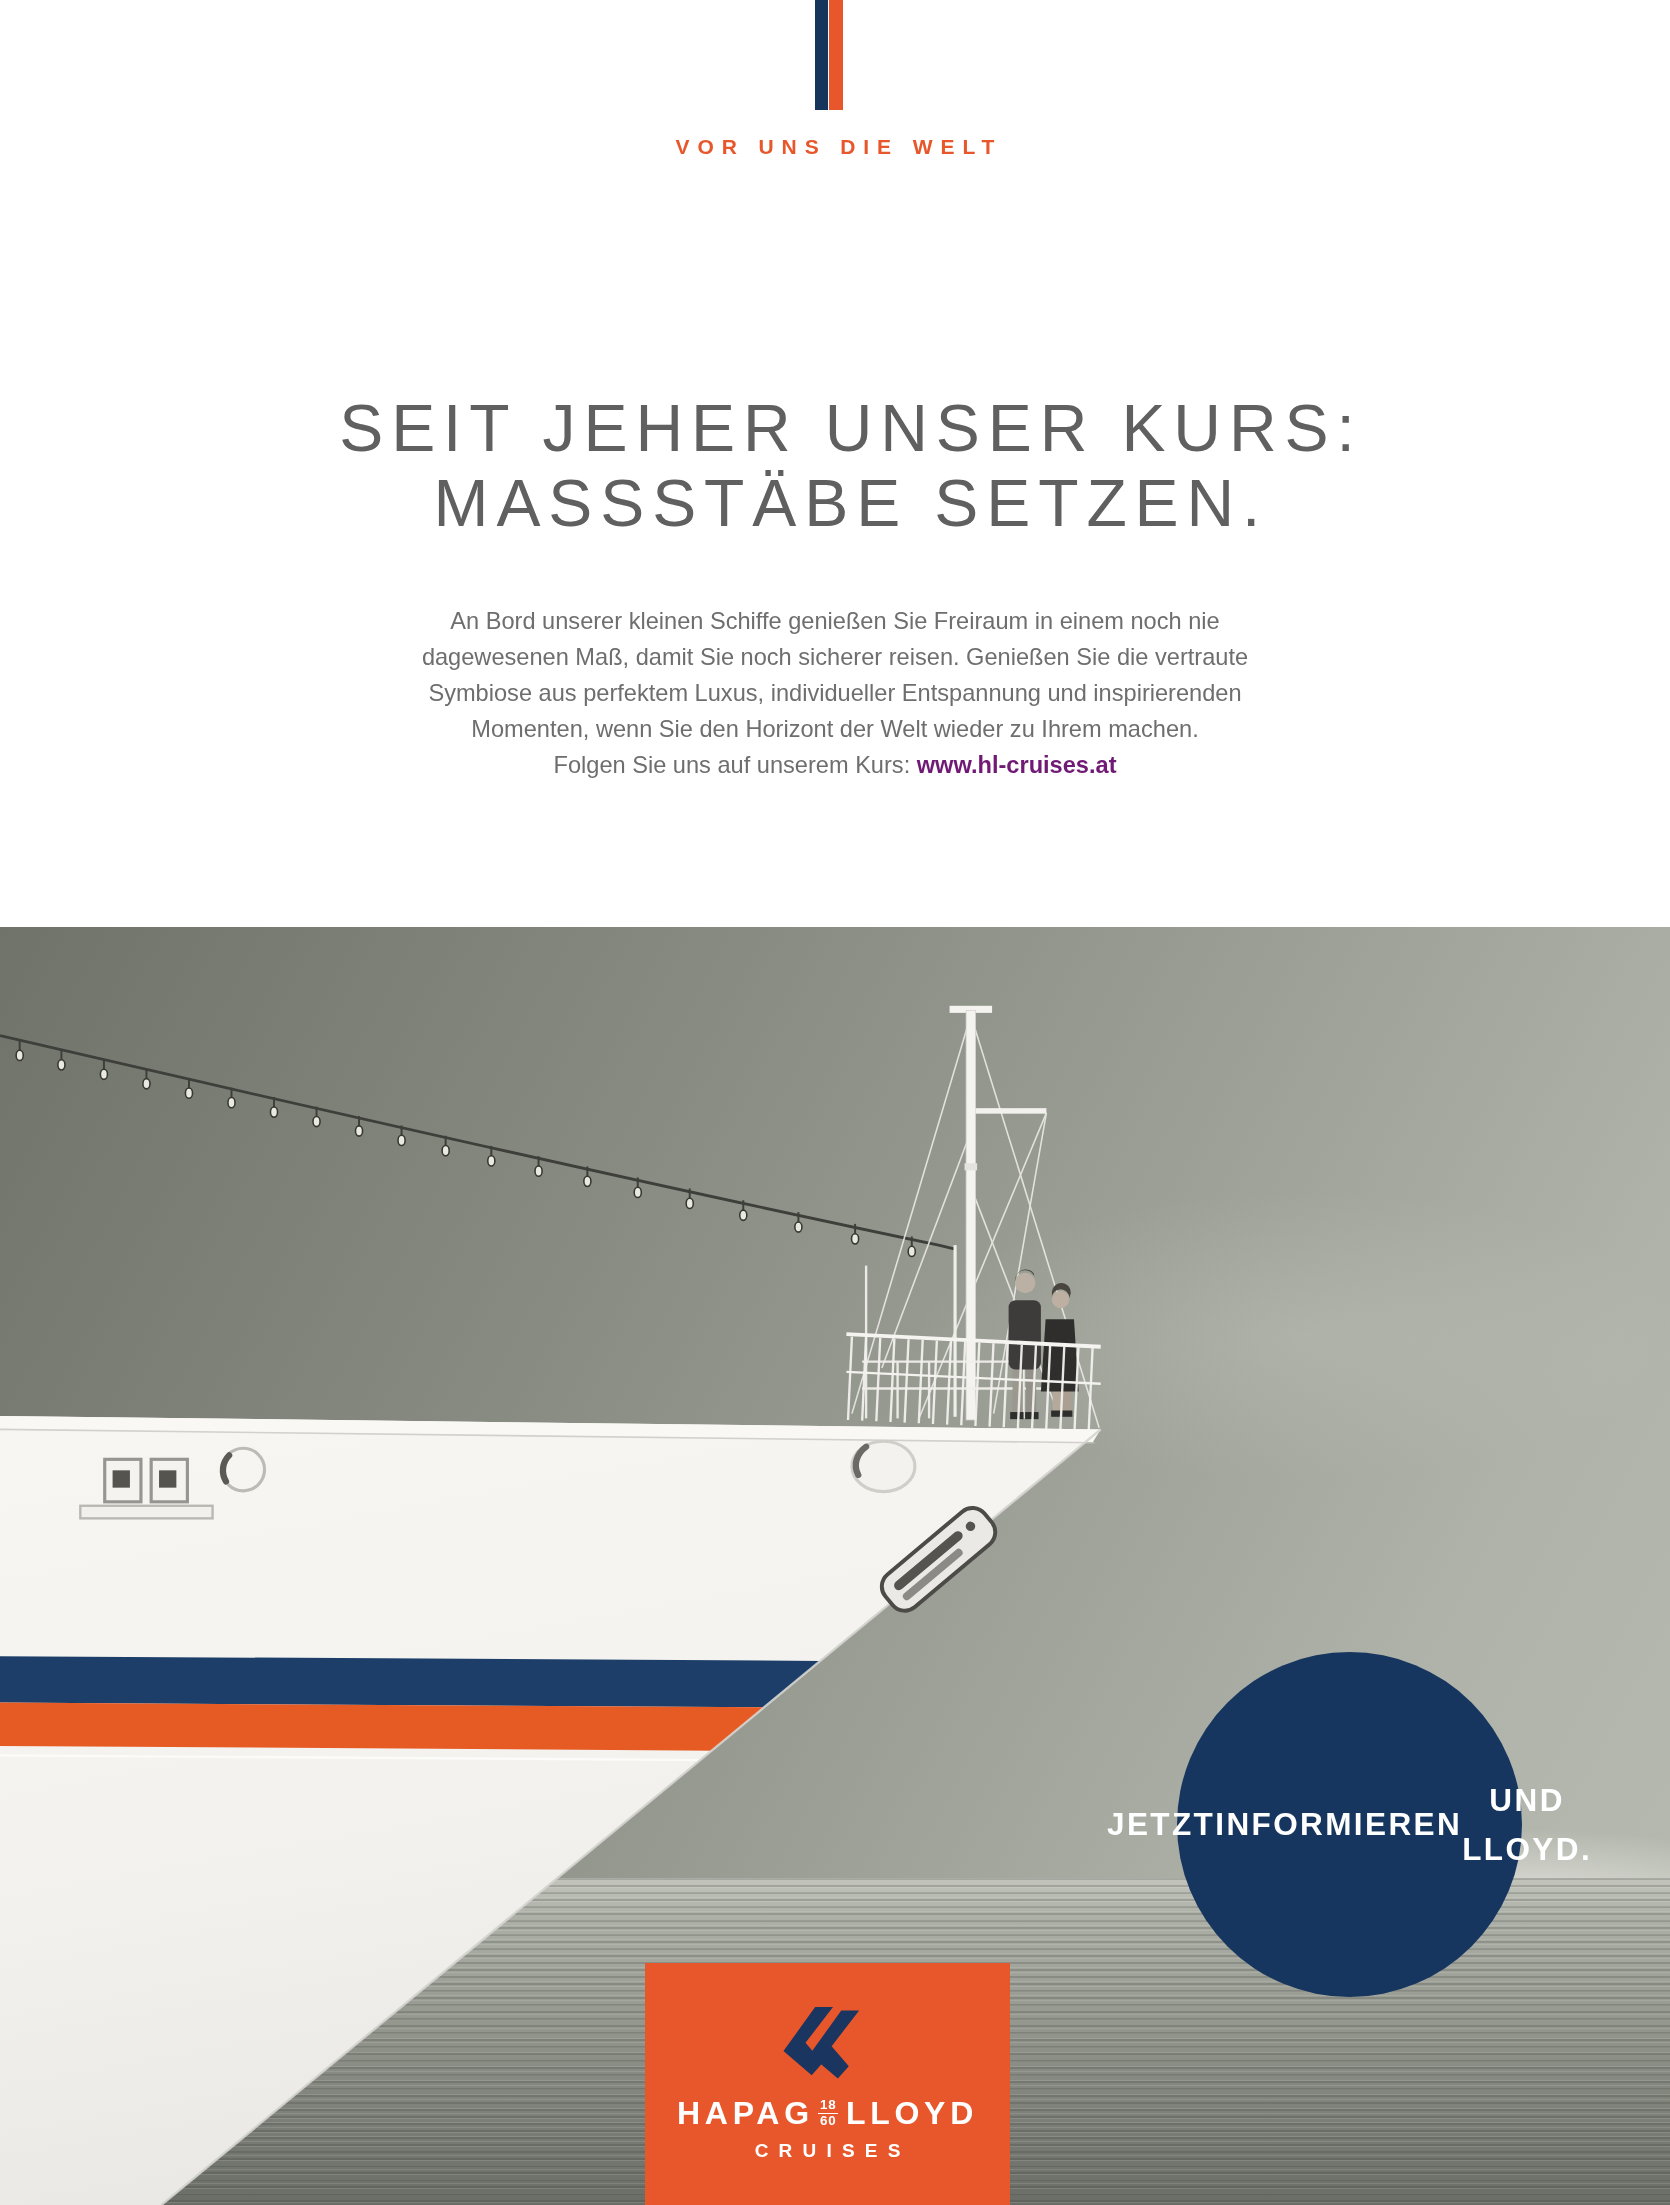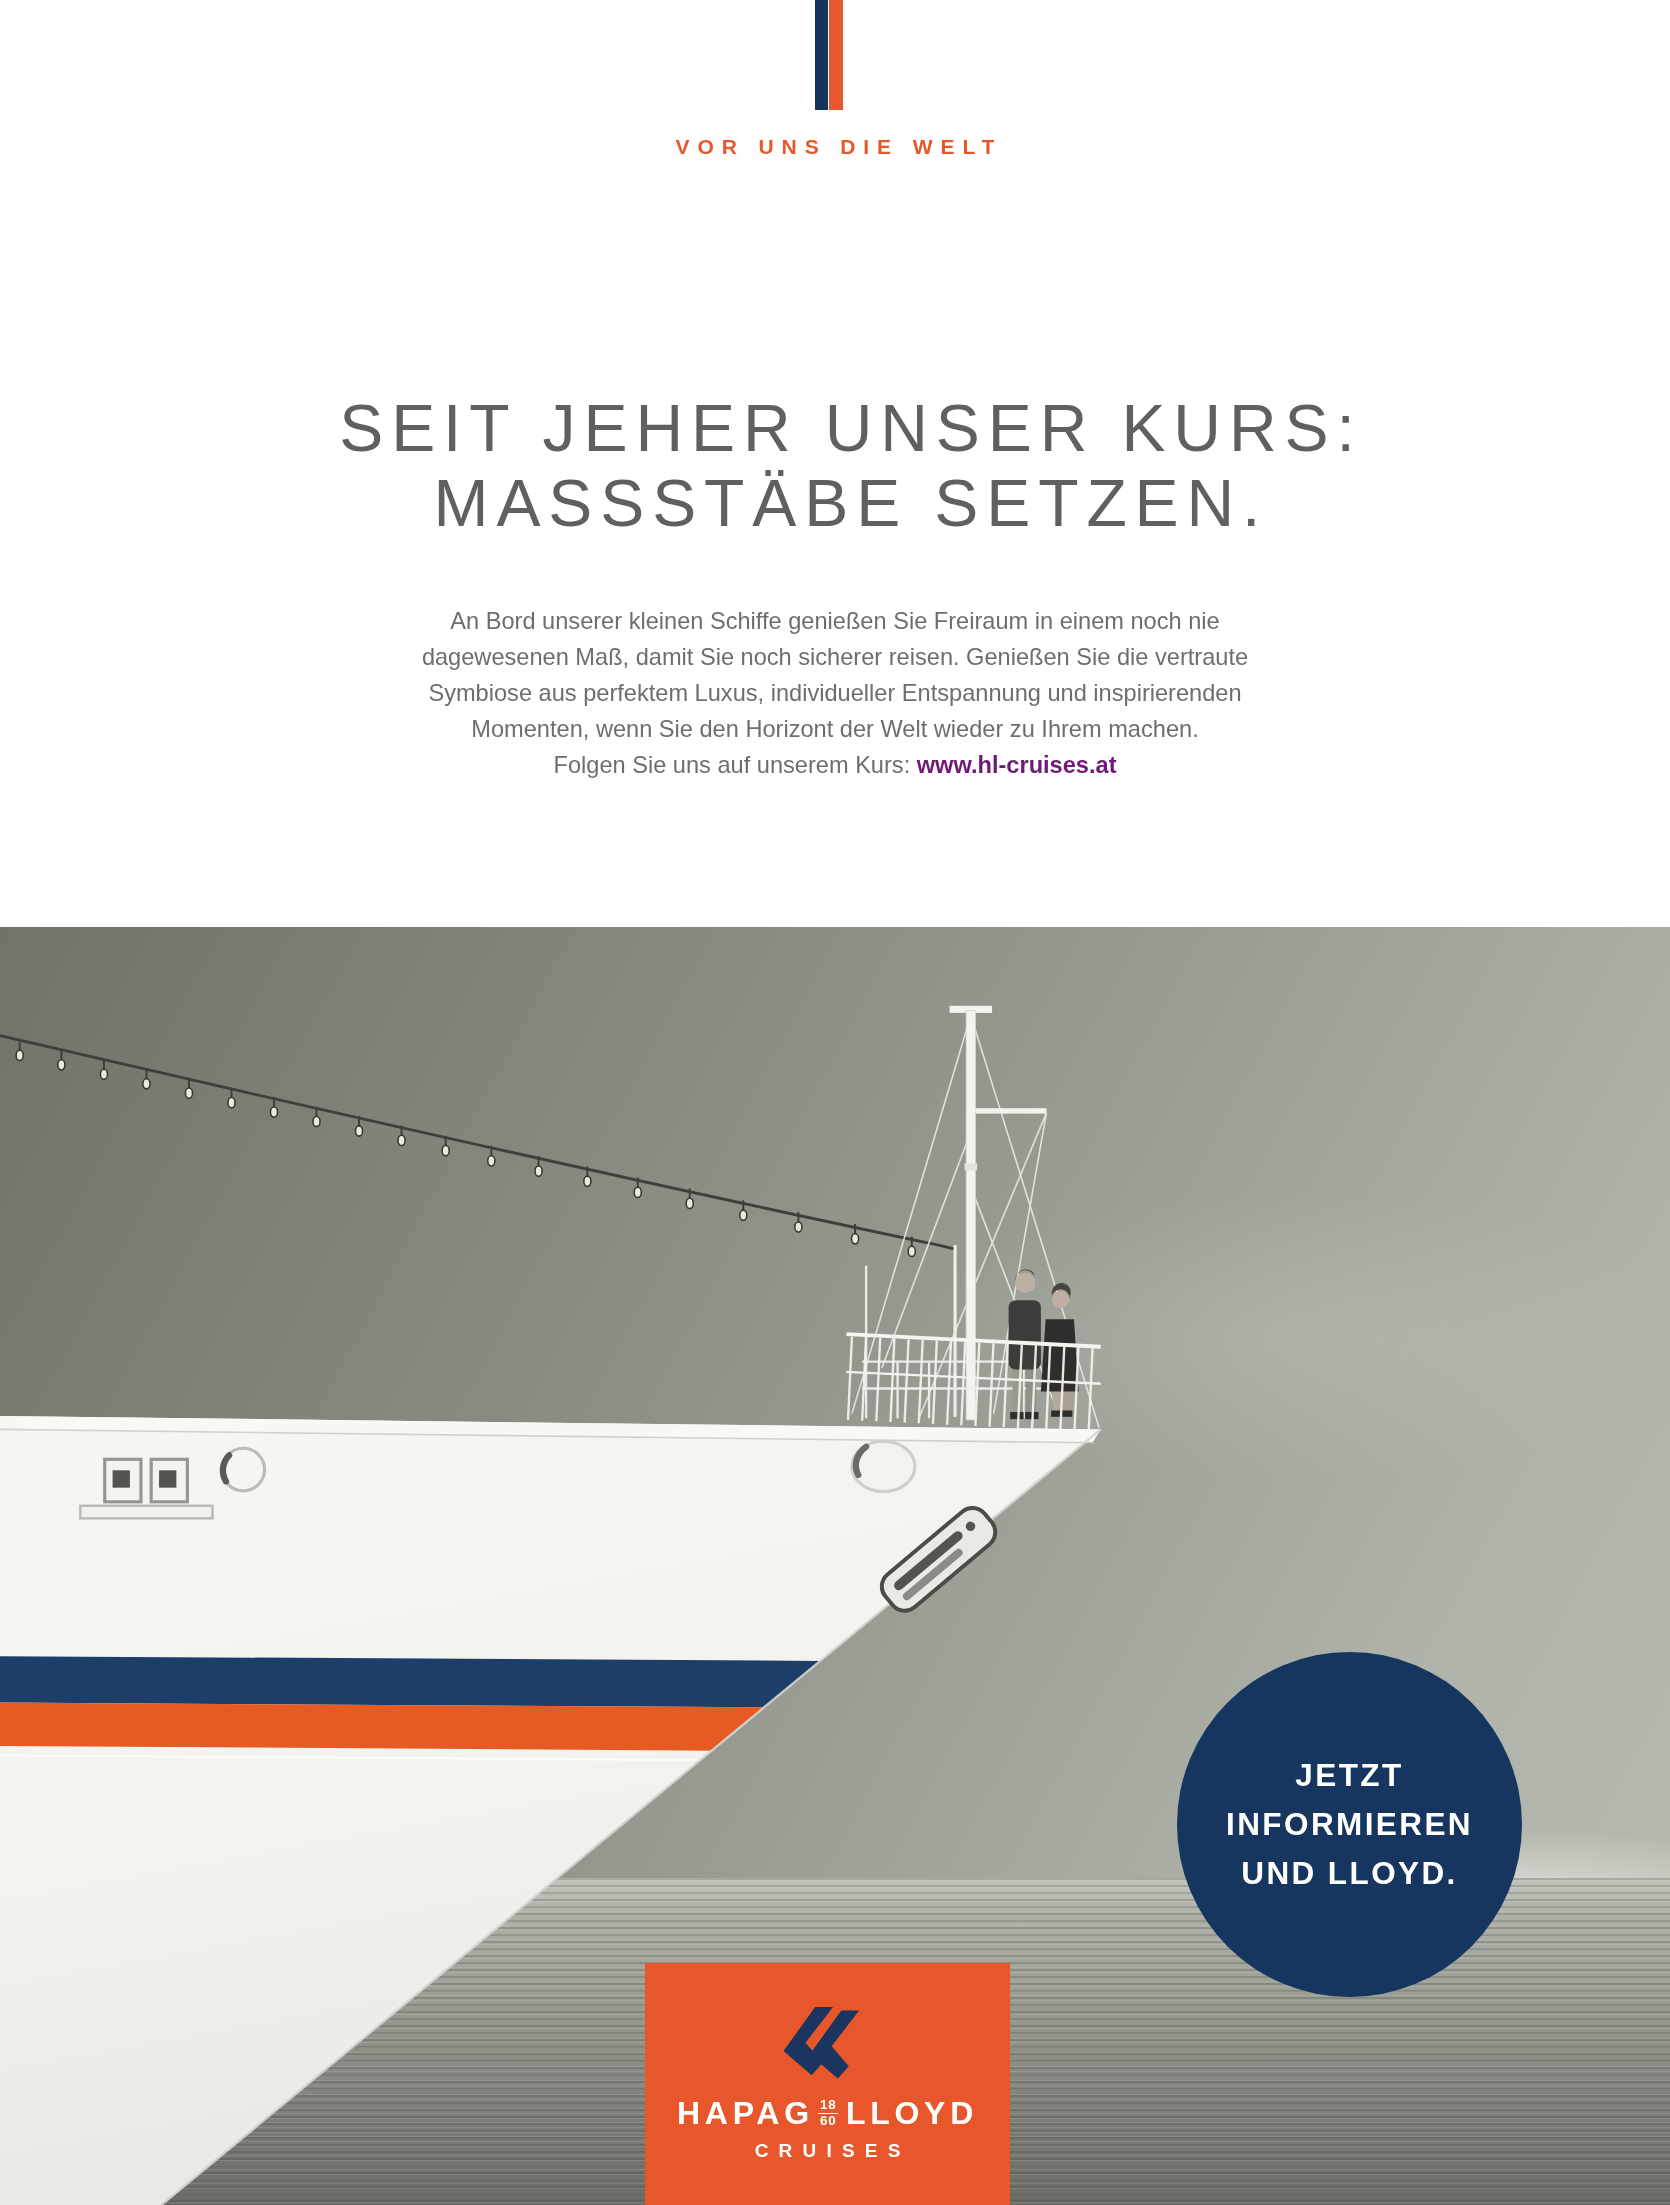--- a/index.html
+++ b/index.html
@@ -34,21 +34,21 @@
          linear-gradient(118deg,#6f736a 0%,#878b81 32%,#9b9f95 55%,#b0b3aa 78%,#b8bbb2 100%);}
   .sea{position:absolute;left:0;top:951px;width:1670px;height:327px;
        background:
          repeating-linear-gradient(180deg, rgba(58,61,55,.22) 0 1.6px, rgba(58,61,55,0) 1.6px 7px),
          repeating-linear-gradient(180deg, rgba(245,246,240,.12) 0 0.8px, rgba(245,246,240,0) 0.8px 4.7px),
          linear-gradient(180deg,#c3c5bd 0%,#adb0a7 12%,#94978e 45%,#7b7e76 75%,#6a6d65 100%);}
   .photo svg{position:absolute;left:0;top:0;}
 
   
   .badge{position:absolute;left:1177px;top:1652px;width:345px;height:345px;border-radius:50%;
-         background:#17365f;display:flex;flex-direction:column;align-items:center;justify-content:center;
+         background:#17365f;display:flex;flex-direction:row;align-items:center;justify-content:center;
          text-align:center;color:#ffffff;font-weight:700;font-size:31.5px;line-height:49px;
          letter-spacing:2.4px;}
 
   
   .logobox{position:absolute;left:645px;top:1963px;width:365px;height:242px;background:#e7572b;
            display:flex;flex-direction:column;align-items:center;color:#ffffff;}
   .logobox .flagmark{margin-top:41px;}
   .wordmark{margin-top:14px;display:flex;align-items:center;font-weight:700;font-size:32px;
             letter-spacing:4.7px;line-height:32px;justify-content:center;}
   .fraction{display:inline-flex;flex-direction:column;align-items:center;font-size:13.4px;

